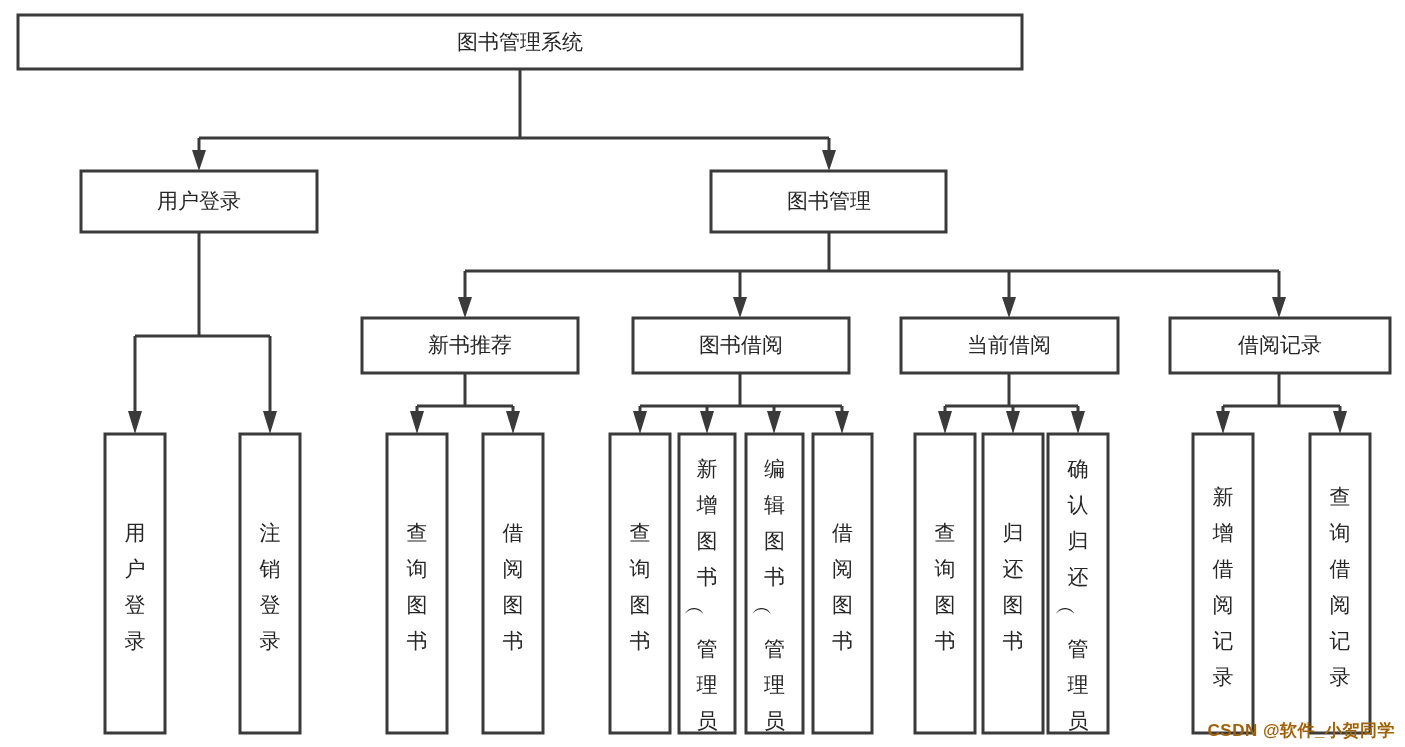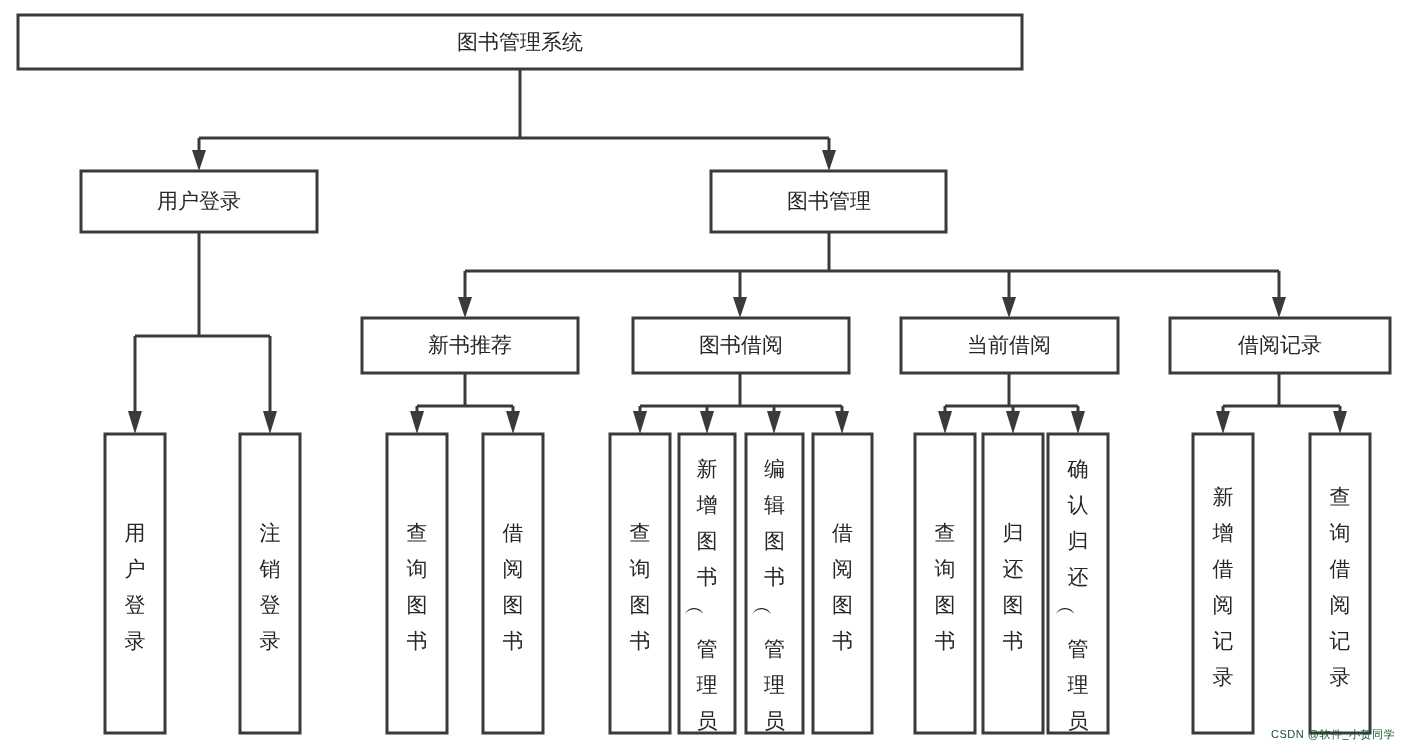--- a/index.html
+++ b/index.html
@@ -54,24 +54,25 @@
     fill: #262626;
     font-family: "Liberation Sans", "DejaVu Sans", sans-serif;
     font-size: 21px;
     text-anchor: middle;
   }
   .watermark-text {
     position: absolute;
     right: 10px;
     bottom: 5px;
     font-family: "Liberation Sans", "DejaVu Sans", sans-serif;
-    font-size: 11px;
-    color: #14532d;
+    font-size: 17px;
+    color: #a16207;
     white-space: nowrap;
     letter-spacing: 0.5px;
+    font-weight: bold;
   }
 </style>
 </head>
 <body>
 
 <div id="diagram-root">
 
   <svg class="diagram-canvas" viewBox="0 0 1405 747" xmlns="http://www.w3.org/2000/svg">
 
     <g>

